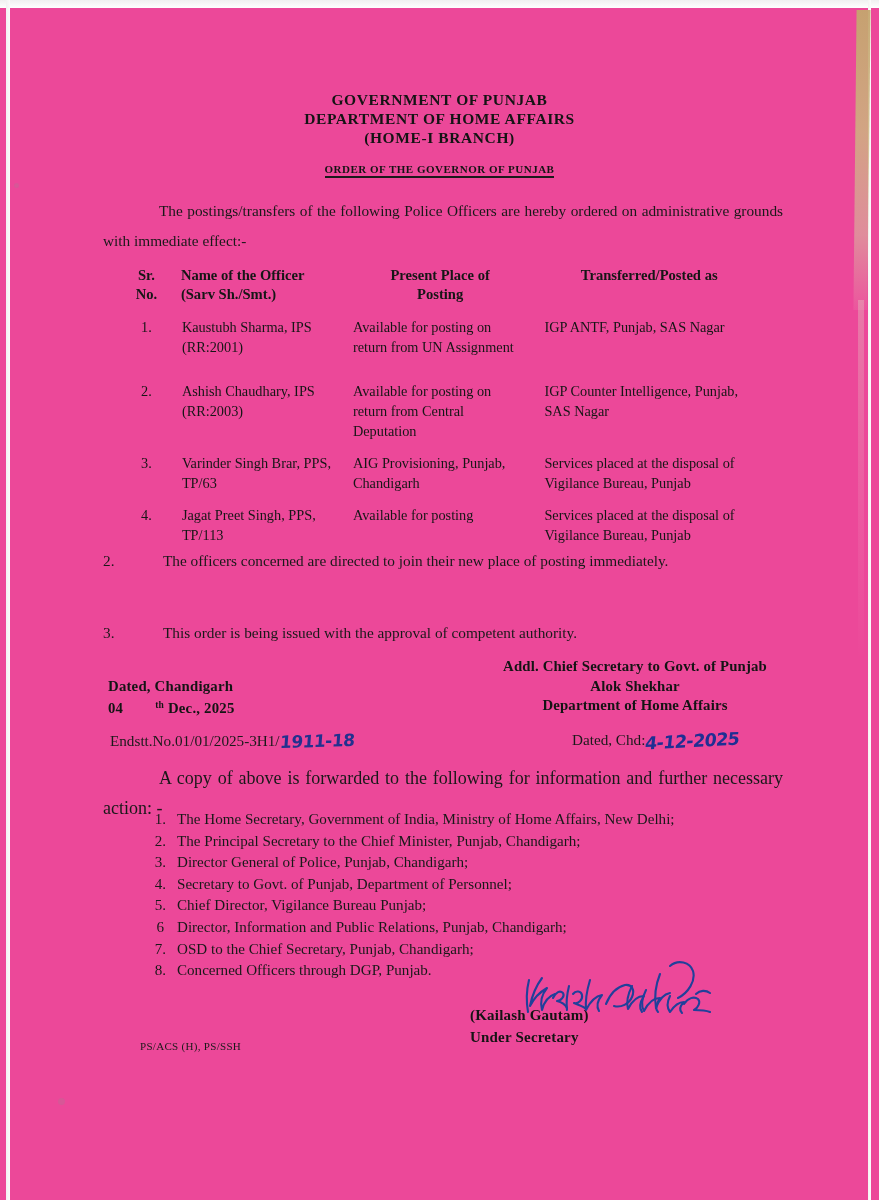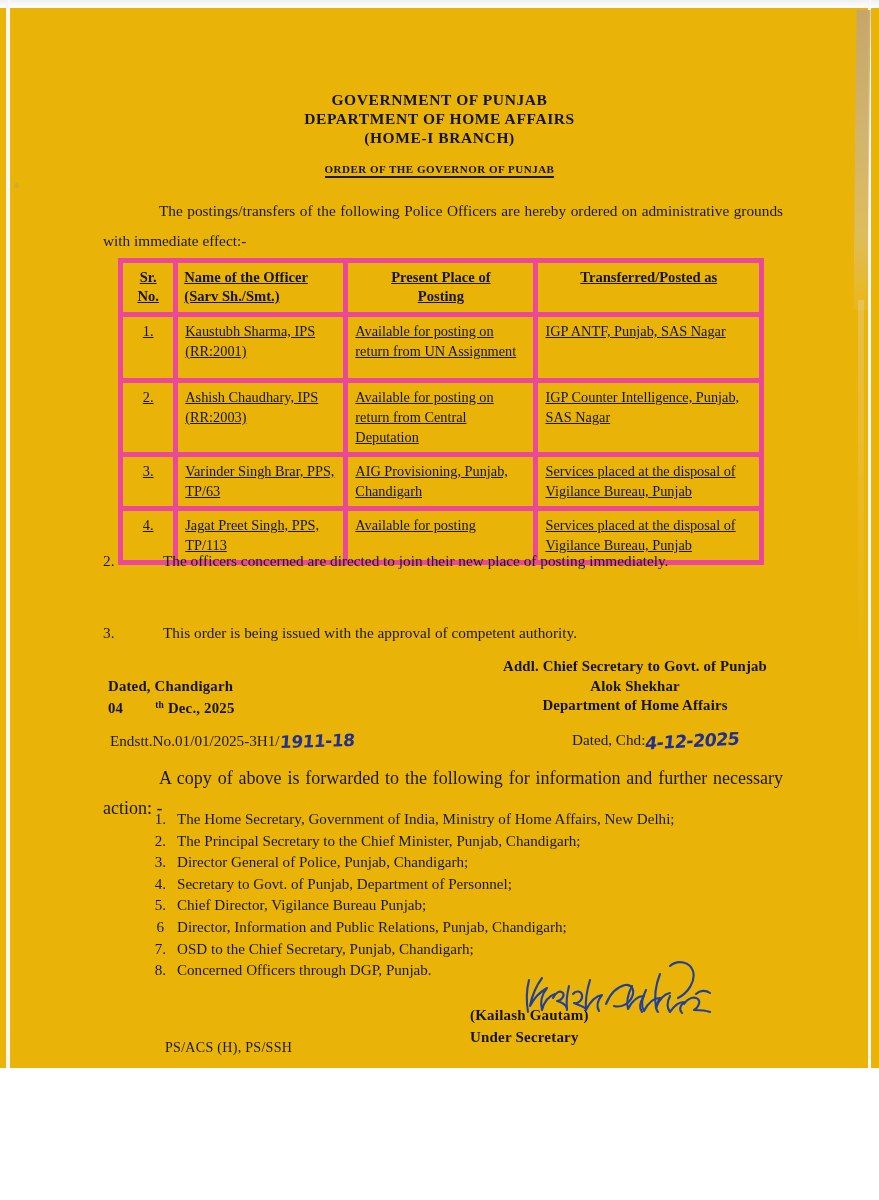--- a/index.html
+++ b/index.html
@@ -6,22 +6,22 @@
     margin: 0;
     padding: 0;
     background: #ffffff;
   }
   body {
     font-family: "Liberation Serif", serif;
   }
   .page {
     position: relative;
     width: 879px;
-    height: 1068px;
-    background: #eab308;
+    height: 1200px;
+    background: #ec4899;
     overflow: hidden;
   }
   
   .scan-left-edge {
     position: absolute;
     left: 6px; top: 0;
     width: 4px; height: 1200px;
     background: linear-gradient(to right, #f2f2f2, #fbfbfb);
   }
   .scan-right-edge {
@@ -112,25 +112,24 @@
   
   table.officers {
     position: absolute;
     left: 118px; top: 258px;
     width: 646px;
     border-collapse: collapse;
     font-size: 14.3px;
     color: #161616;
   }
   table.officers td, table.officers th {
-    border: 5px solid #ec4899;
+    border: 3px solid #ec4899;
     vertical-align: top;
     padding: 4px 7px 5px 7px;
     line-height: 20px;
-    text-decoration: underline;
   }
   table.officers thead th {
     font-weight: bold;
     font-size: 14.6px;
     line-height: 19px;
     padding: 5px 6px 6px 6px;
   }
   th.c-sr, td.c-sr { width: 40px; text-align: center; }
   th.c-name, td.c-name { width: 170px; }
   th.c-present, td.c-present { width: 192px; }
@@ -273,24 +272,23 @@
   .signature-ink {
     position: absolute;
     left: 520px; top: 960px;
     width: 200px; height: 62px;
     pointer-events: none;
   }
 
   .ps-line {
     position: absolute;
     left: 140px; top: 1040px;
-    font-size: 14px;
+    font-size: 11px;
     color: #1a1a1a;
     letter-spacing: 0.3px;
-    margin-left: 25px;
   }
 </style>
 </head>
 <body>
 
 <div class="page">
 
   <div class="scan-top-band"></div>
   <div class="scan-left-edge"></div>
   <div class="scan-right-edge"></div>

